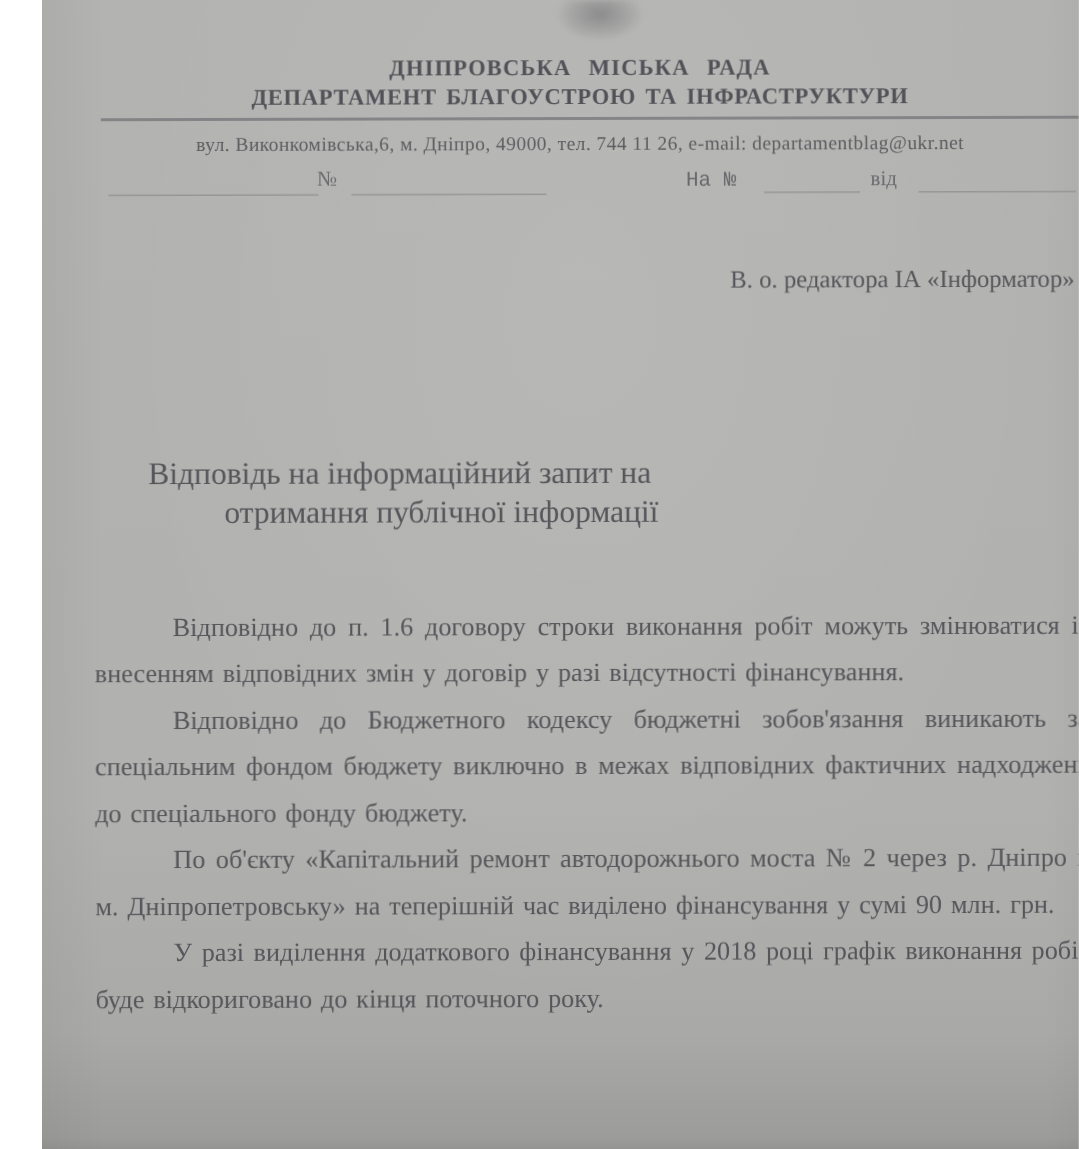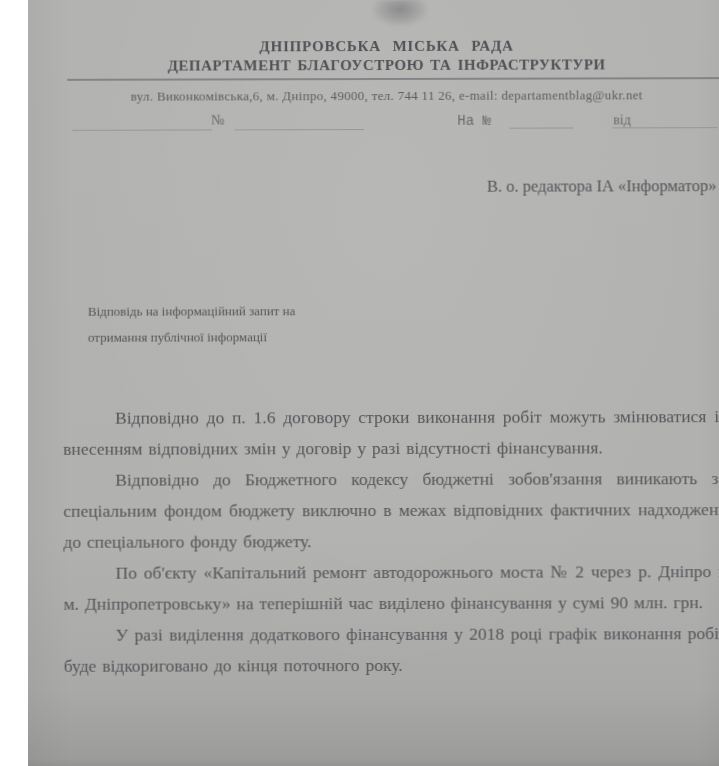--- a/index.html
+++ b/index.html
@@ -50,21 +50,21 @@
   }
   .blank {
     height: 0; border-bottom: 1.5px solid #929290; opacity: 0.85;
   }
   .reflabel { font-size: 14px; color: #6a6a6e; }
   .addressee {
     left: 0; top: 177px; right: 30px;
     text-align: right; font-size: 16.5px; color: #55555a;
   }
   .subject {
-    left: 60px; width: 340px; font-size: 13px; color: #55555a;
+    left: 71px; width: 340px; font-size: 21px; color: #55555a;
   }
   .bodytext {
     left: 35px; top: 402px; width: 663px;
     font-size: 17.5px; line-height: 31px; color: #55555a;
   }
   .bodytext p {
     margin: 0; text-align: justify; text-indent: 52px;
     word-spacing: 1.5px;
   }
 </style>
@@ -80,27 +80,27 @@
     <div class="abs org2">ДЕПАРТАМЕНТ БЛАГОУСТРОЮ ТА ІНФРАСТРУКТУРИ</div>
     <div class="abs rule"></div>
     <div class="abs contact">вул. Виконкомівська,6,  м. Дніпро,  49000, тел. 744 11 26, e-mail: departamentblag@ukr.net</div>
 
     <div class="abs blank" style="left:45px; top:129px; width:140px;"></div>
     <div class="abs reflabel" style="left:184px; top:112px;">№</div>
     <div class="abs blank" style="left:207px; top:129px; width:130px;"></div>
 
     <div class="abs reflabel" style="left:430px; top:113px;font-family:Liberation Mono, monospace;">На  №</div>
     <div class="abs blank" style="left:482px; top:128px; width:64px;"></div>
-    <div class="abs reflabel" style="left:586px; top:113px;">від</div>
+    <div class="abs reflabel" style="left:553px; top:113px;">від</div>
     <div class="abs blank" style="left:585px; top:128px; width:105px;"></div>
 
     <div class="abs addressee">В. о. редактора ІА «Інформатор»</div>
 
     <div class="abs subject" style="top:303px;">Відповідь на інформаційний запит на</div>
-    <div class="abs subject" style="top:329px;">отримання публічної інформації</div>
+    <div class="abs subject" style="top:329px;text-align:right;">отримання публічної інформації</div>
 
     <div class="abs bodytext">
       <p>Відповідно до п. 1.6 договору строки виконання робіт можуть змінюватися із внесенням відповідних змін у договір у разі відсутності фінансування.</p>
       <p>Відповідно до Бюджетного кодексу бюджетні зобов'язання виникають за спеціальним фондом бюджету виключно в межах  відповідних фактичних надходжень до спеціального фонду бюджету.</p>
       <p>По об'єкту «Капітальний ремонт автодорожнього моста № 2 через р. Дніпро в м. Дніпропетровську» на теперішній час виділено фінансування у сумі 90 млн. грн.</p>
       <p>У разі виділення додаткового фінансування у 2018 році графік виконання робіт буде відкориговано до кінця поточного року.</p>
     </div>
 
   </div>
 </div>

